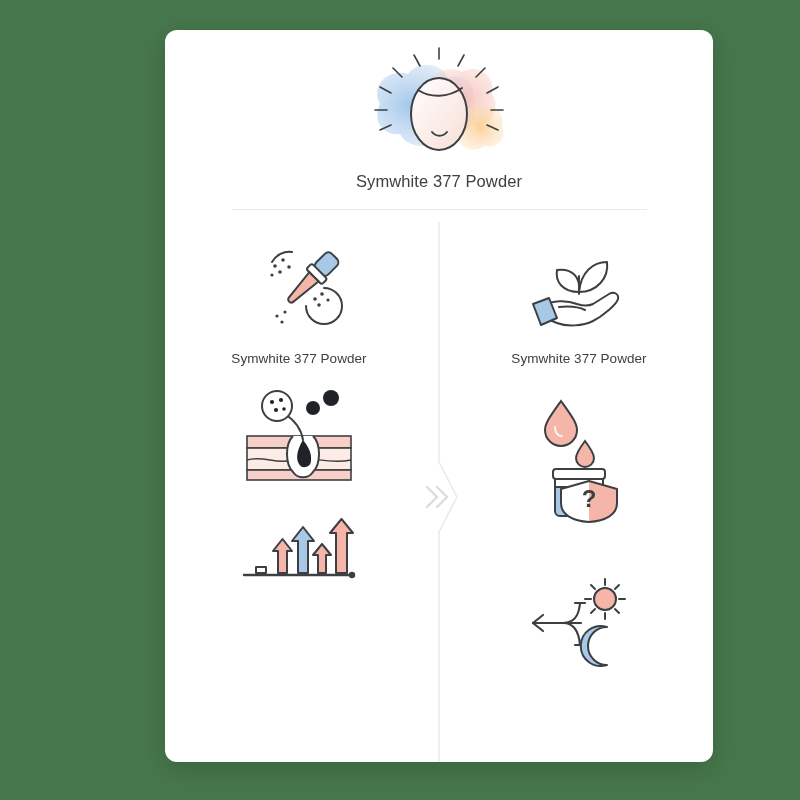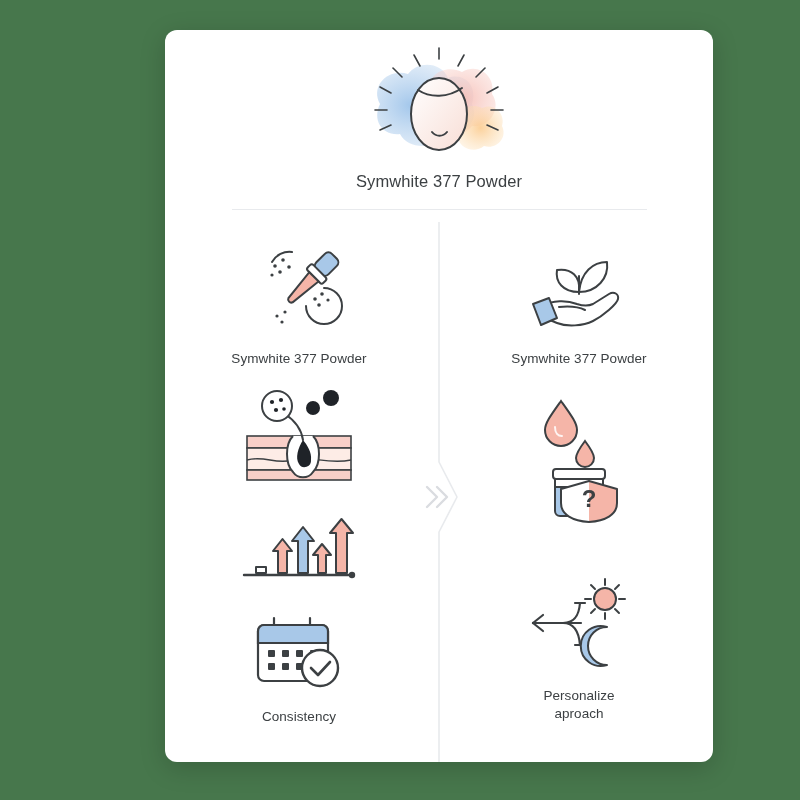--- a/index.html
+++ b/index.html
@@ -258,42 +258,20 @@
                 <path d="M78 56 L78 38 L73 38 L82 27 L91 38 L86 38 L86 56 Z" fill="#f5b5a8"></path>
                 <path d="M96 56 L96 16 L90 16 L101.5 2 L113 16 L107 16 L107 56 Z" fill="#f5b5a8"></path>
               </g>
               <line x1="4" y1="58" x2="112" y2="58" stroke="#3c4043" stroke-width="2.4" stroke-linecap="round"></line>
               <circle cx="112" cy="58" r="3.2" fill="#3c4043"></circle>
             </svg>
           </div>
           <div class="item-label"></div>
         </div>
 
-        <div class="item l4">
-          <div class="item-icon">
-            <svg width="100" height="82" viewBox="0 0 100 82" xmlns="http://www.w3.org/2000/svg">
-              <line x1="25" y1="6" x2="25" y2="20" stroke="#3c4043" stroke-width="2.2" stroke-linecap="round"></line>
-              <line x1="61" y1="6" x2="61" y2="20" stroke="#3c4043" stroke-width="2.2" stroke-linecap="round"></line>
-              <rect x="9" y="13" width="70" height="56" rx="6" fill="#ffffff" stroke="#3c4043" stroke-width="2.2"></rect>
-              <path d="M9 19 A6 6 0 0 1 15 13 L73 13 A6 6 0 0 1 79 19 L79 31 L9 31 Z" fill="#a8c8e8" stroke="#3c4043" stroke-width="2.2"></path>
-              <g fill="#3c4043">
-                <rect x="19" y="38" width="7" height="7" rx="1"></rect>
-                <rect x="33" y="38" width="7" height="7" rx="1"></rect>
-                <rect x="47" y="38" width="7" height="7" rx="1"></rect>
-                <rect x="61" y="38" width="7" height="7" rx="1"></rect>
-                <rect x="19" y="51" width="7" height="7" rx="1"></rect>
-                <rect x="33" y="51" width="7" height="7" rx="1"></rect>
-                <rect x="47" y="51" width="7" height="7" rx="1"></rect>
-              </g>
-              <circle cx="71" cy="56" r="18" fill="#ffffff" stroke="#3c4043" stroke-width="2.4"></circle>
-              <path d="M62 56 L69 63 L81 50" fill="none" stroke="#3c4043" stroke-width="2.6" stroke-linecap="round" stroke-linejoin="round"></path>
-            </svg>
-          </div>
-          <div class="item-label">Consistency</div>
-        </div>
       </div>
 
       <div class="col col-right">
 
         <div class="item r1">
           <div class="item-icon">
             <svg width="112" height="92" viewBox="0 0 112 92" xmlns="http://www.w3.org/2000/svg">
               <g stroke="#3c4043" stroke-width="2" fill="none" stroke-linecap="round" stroke-linejoin="round">
                 <path d="M56 48 C40 48 32 38 34 26 C48 24 58 32 56 48 Z"></path>
                 <path d="M56 48 C58 28 70 18 84 18 C86 34 74 48 56 48 Z"></path>
@@ -361,19 +339,18 @@
                   <line x1="92" y1="32" x2="96" y2="36"></line>
                   <line x1="96" y1="8" x2="92" y2="12"></line>
                   <line x1="72" y1="32" x2="68" y2="36"></line>
                 </g>
               </g>
               <g>
                 <path d="M84 50 A20 20 0 1 0 84 88 A15 15 0 0 1 84 50 Z" fill="#a8c8e8" stroke="#3c4043" stroke-width="2" stroke-linejoin="round"></path>
               </g>
             </svg>
           </div>
-          <div class="item-label">Personalize<br>aproach</div>
         </div>
       </div>
 
     </div>
   </div>
 </div>
 
 </body></html>

